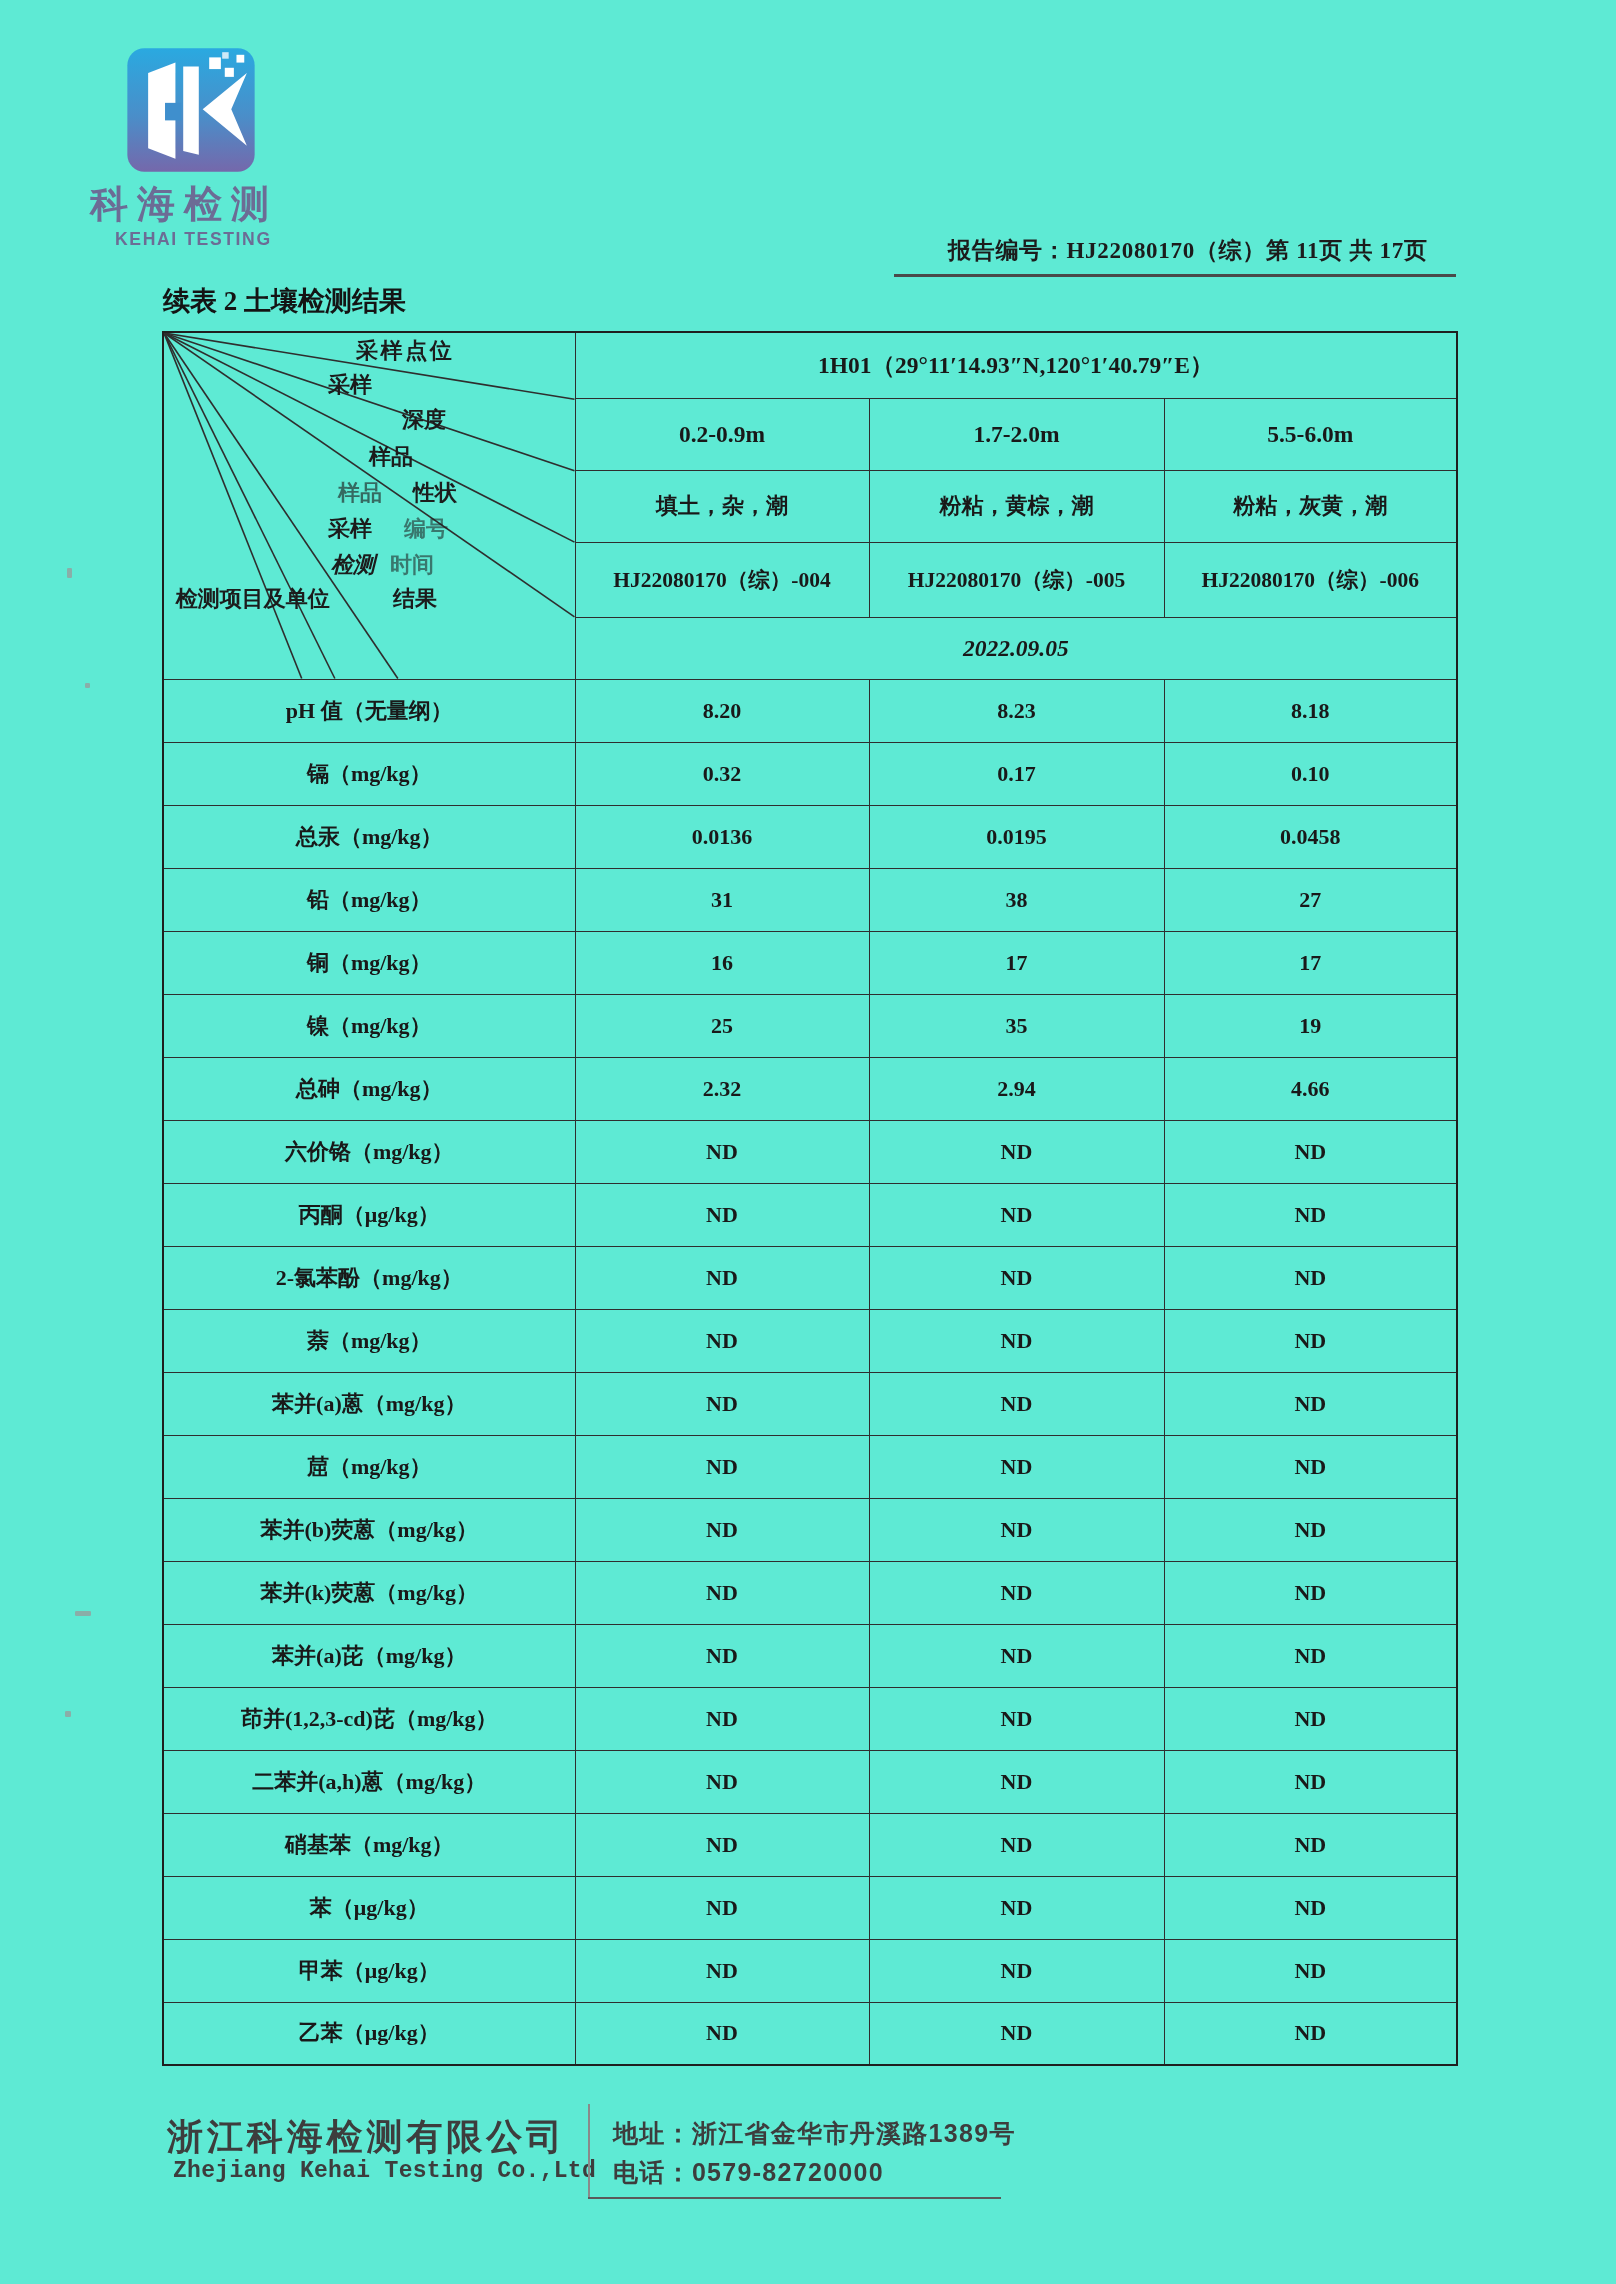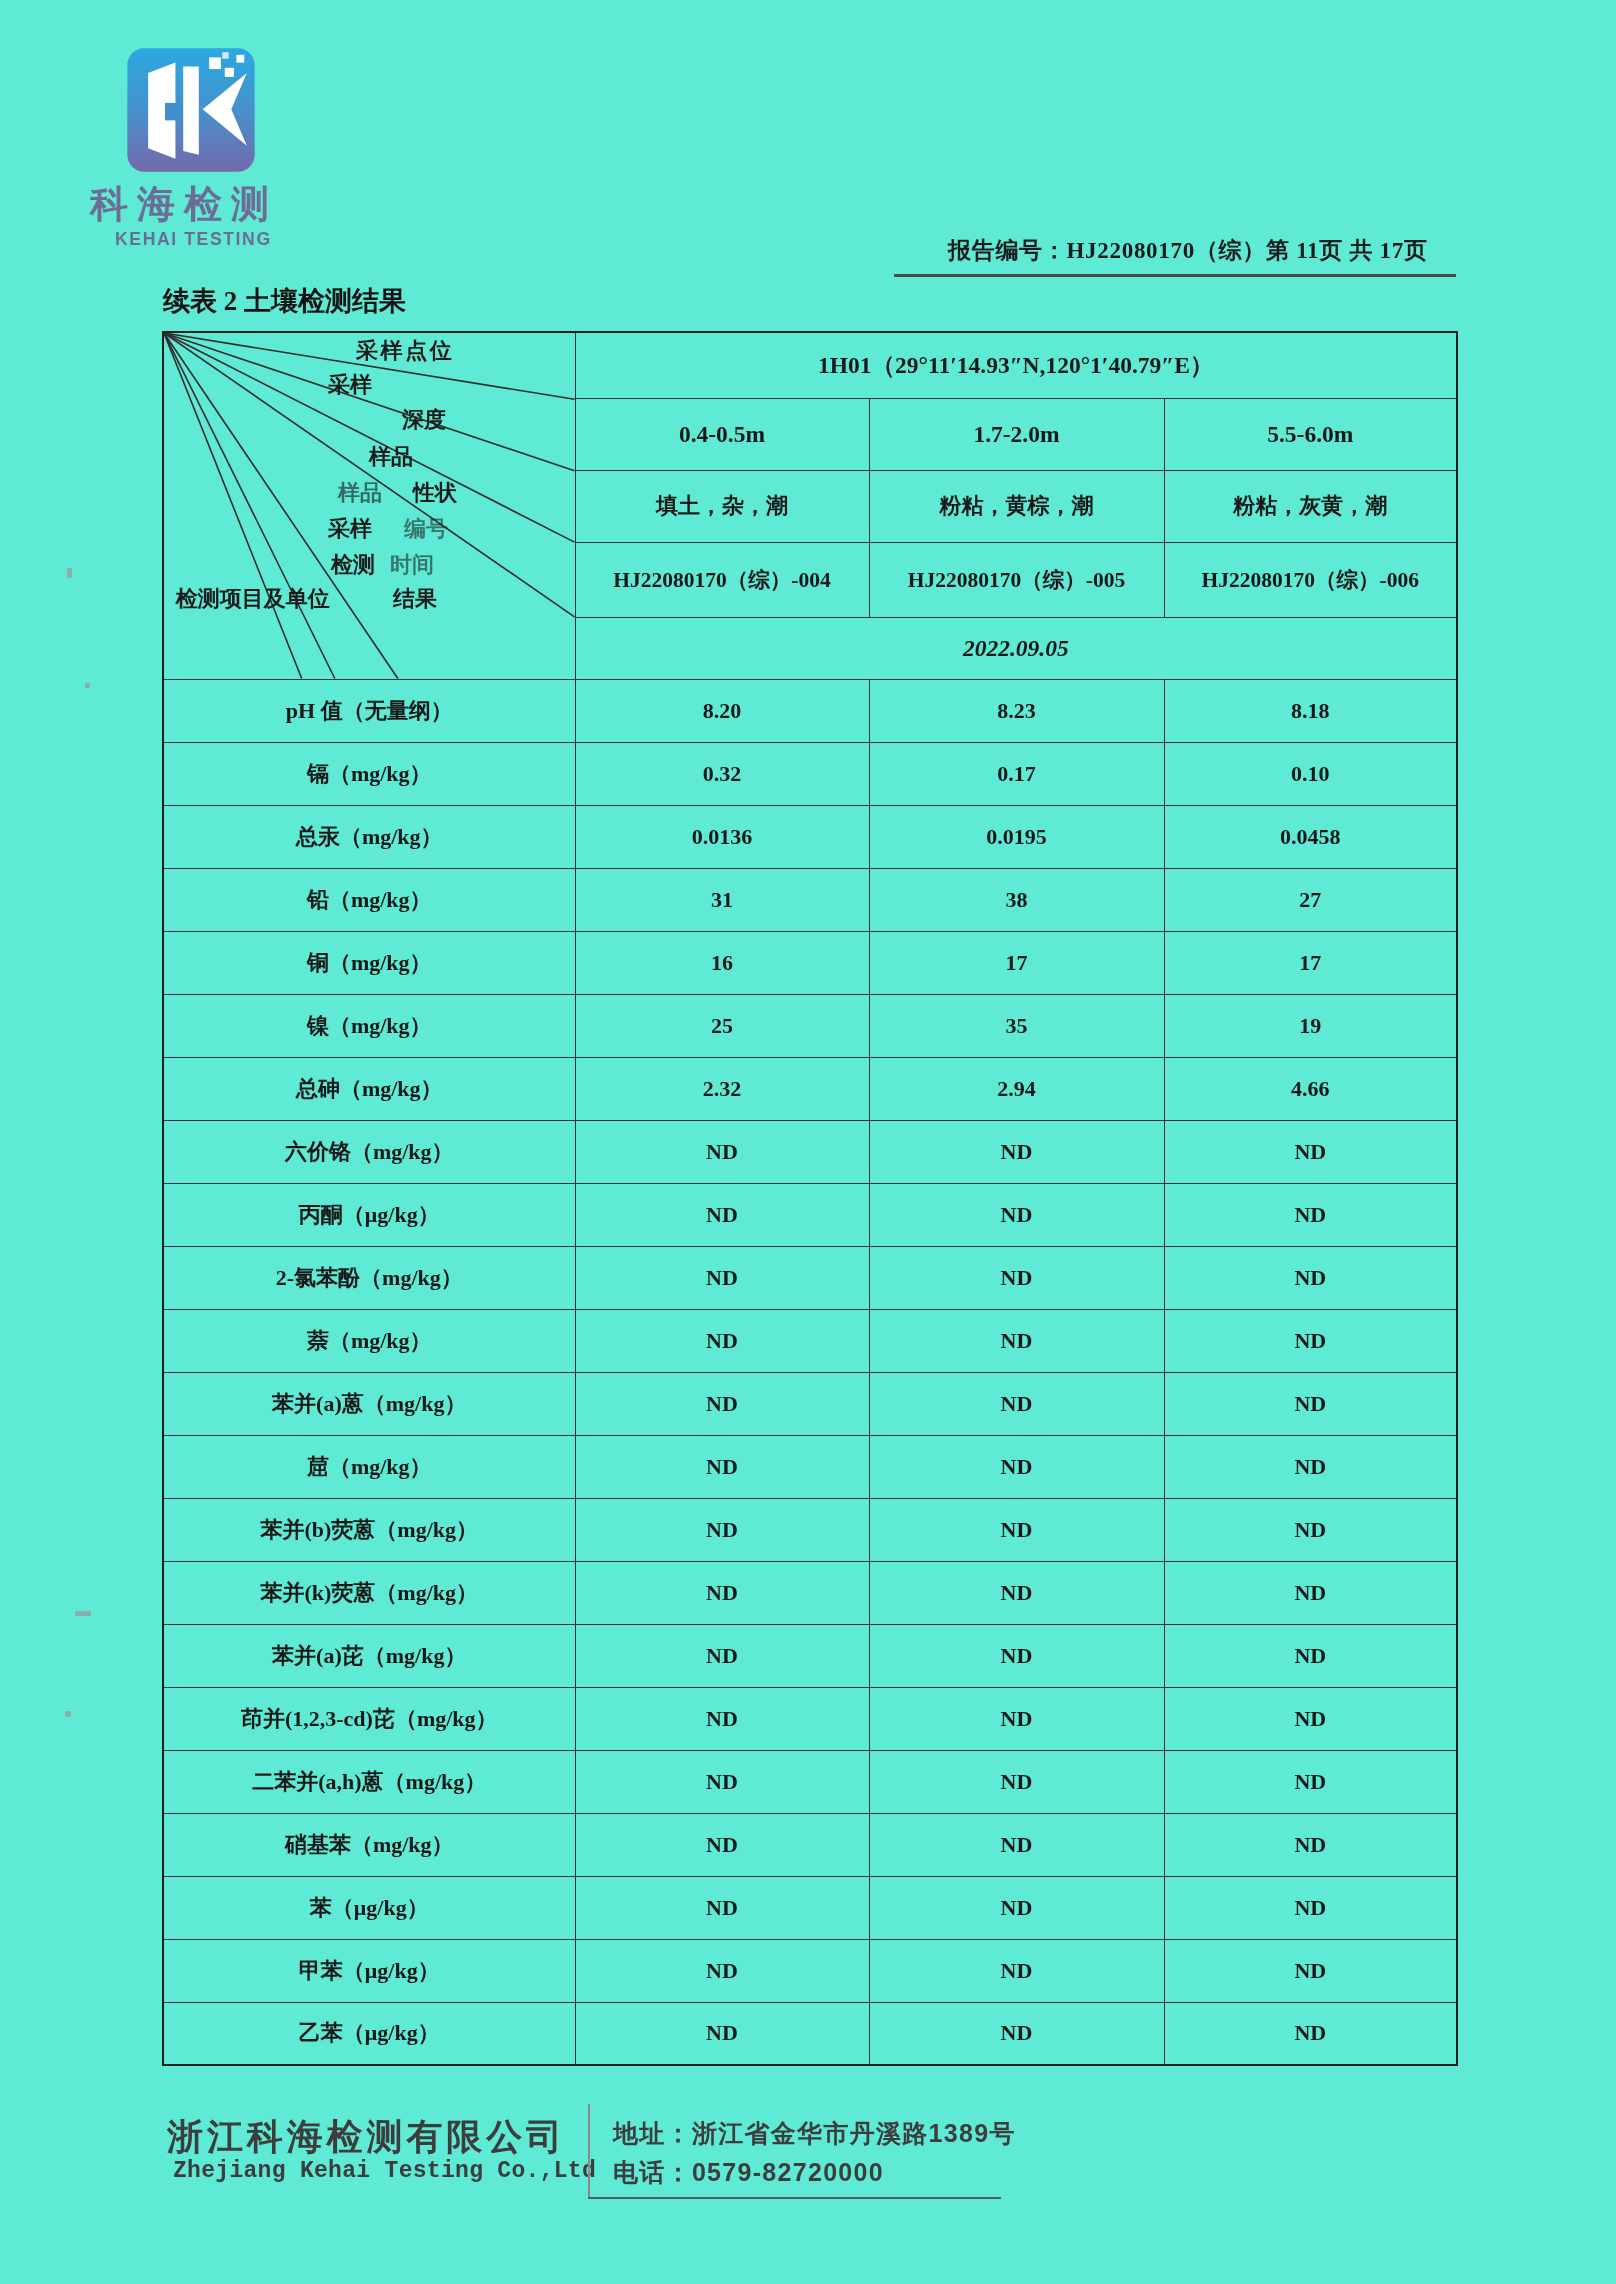--- a/index.html
+++ b/index.html
@@ -37,21 +37,21 @@
   .corner svg{position:absolute;left:0;top:0;width:100%;height:100%;}
   .cl{position:absolute;font-size:22px;font-weight:bold;white-space:nowrap;color:#1c1c1c;}
   .cl1{left:192px;top:2.6px;letter-spacing:2.6px;}
   .cl2a{left:164px;top:37px;}
   .cl2b{left:238px;top:72px;}
   .cl3{left:205px;top:109px;}
   .cl4a{left:174px;top:145px;opacity:.62;}
   .cl4b{left:249px;top:145px;}
   .cl5a{left:164px;top:181px;}
   .cl5b{left:240px;top:181px;opacity:.55;}
-  .cl6a{left:167px;top:217px;}
+  .cl6a{left:167px;top:217px;font-style:italic;}
   .cl6b{left:226px;top:217px;opacity:.55;text-align:center;}
   .cl7a{left:11.7px;top:251px;}
   .cl7b{left:229px;top:251px;}
 
   
   .f-cn{position:absolute;left:167px;top:2113px;font-family:"Liberation Sans","DejaVu Sans",sans-serif;
         font-weight:bold;font-size:36px;letter-spacing:3.9px;color:#3d3d3d;}
   .f-en{position:absolute;left:173px;top:2158px;font-family:Liberation Mono, monospace;
         font-weight:bold;font-size:23px;letter-spacing:0.3px;color:#3d3d3d;}
   .f-divider{position:absolute;left:588px;top:2104px;width:2px;height:93px;background:#8a8a8a;}
@@ -127,21 +127,21 @@
           <span class="cl cl5a">采样</span>
           <span class="cl cl5b">编号</span>
           <span class="cl cl6a">检测</span>
           <span class="cl cl6b">时间</span>
           <span class="cl cl7a">检测项目及单位</span>
           <span class="cl cl7b">结果</span>
         </td>
         <td colspan="3">1H01（29°11′14.93″N,120°1′40.79″E）</td>
       </tr>
       <tr class="r-depth">
-        <td>0.4-0.5m</td>
+        <td>0.2-0.9m</td>
         <td>1.7-2.0m</td>
         <td>5.5-6.0m</td>
       </tr>
       <tr class="r-char">
         <td>填土，杂，潮</td>
         <td>粉粘，黄棕，潮</td>
         <td>粉粘，灰黄，潮</td>
       </tr>
       <tr class="r-id">
         <td>HJ22080170（综）-004</td>

